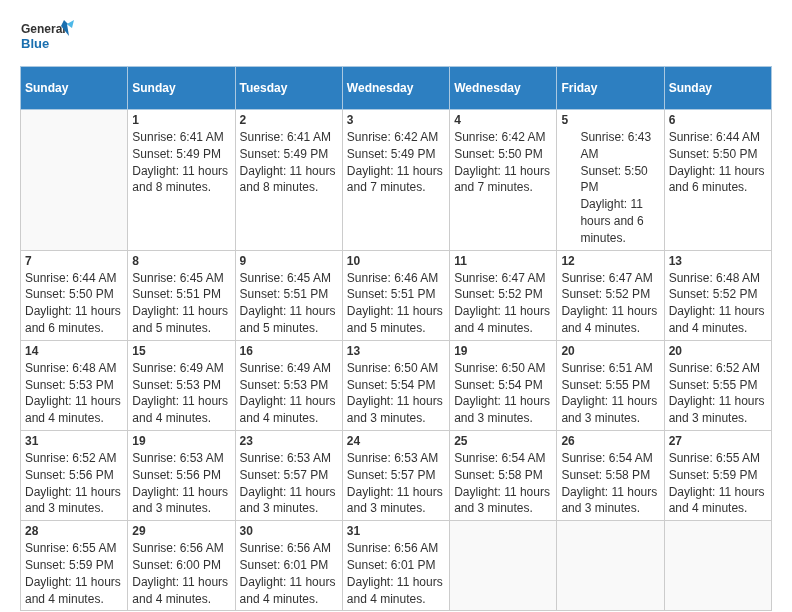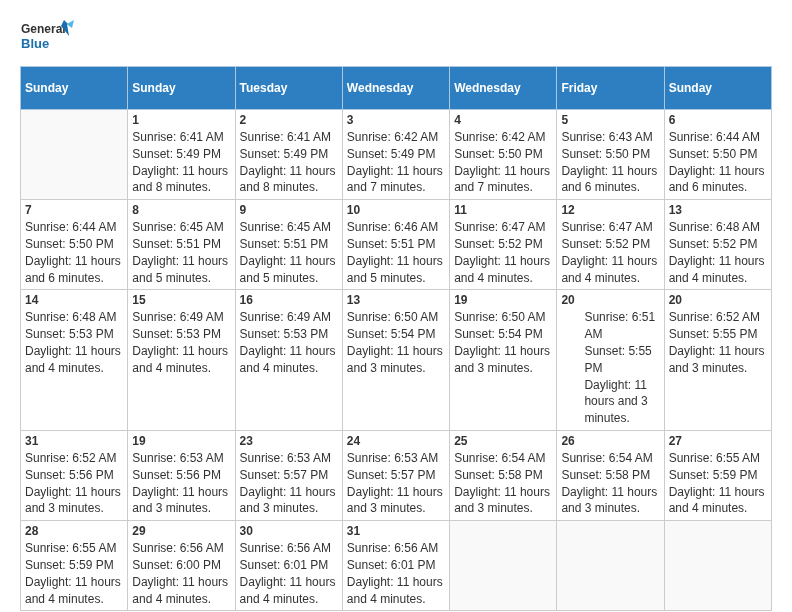--- a/index.html
+++ b/index.html
@@ -135,21 +135,21 @@
 Daylight: 11 hours and 7 minutes.</div>
           </td>
           <td>
             <span class="day-num">4</span>
             <div class="cell-text" style="white-space: pre-line;">Sunrise: 6:42 AM
 Sunset: 5:50 PM
 Daylight: 11 hours and 7 minutes.</div>
           </td>
           <td>
             <span class="day-num">5</span>
-            <div class="cell-text" style="white-space: pre-line;">Sunrise: 6:43 AM
+            <div class="cell-text" style="white-space: pre-line; margin-left: 19px;">Sunrise: 6:43 AM
 Sunset: 5:50 PM
 Daylight: 11 hours and 6 minutes.</div>
           </td>
           <td>
             <span class="day-num">6</span>
             <div class="cell-text" style="white-space: pre-line;">Sunrise: 6:44 AM
 Sunset: 5:50 PM
 Daylight: 11 hours and 6 minutes.</div>
           </td>
         </tr>
@@ -223,21 +223,21 @@
 Daylight: 11 hours and 3 minutes.</div>
           </td>
           <td>
             <span class="day-num">19</span>
             <div class="cell-text" style="white-space: pre-line;">Sunrise: 6:50 AM
 Sunset: 5:54 PM
 Daylight: 11 hours and 3 minutes.</div>
           </td>
           <td>
             <span class="day-num">20</span>
-            <div class="cell-text" style="white-space: pre-line; margin-left: 23px;">Sunrise: 6:51 AM
+            <div class="cell-text" style="white-space: pre-line;">Sunrise: 6:51 AM
 Sunset: 5:55 PM
 Daylight: 11 hours and 3 minutes.</div>
           </td>
           <td>
             <span class="day-num">20</span>
             <div class="cell-text" style="white-space: pre-line;">Sunrise: 6:52 AM
 Sunset: 5:55 PM
 Daylight: 11 hours and 3 minutes.</div>
           </td>
         </tr>

